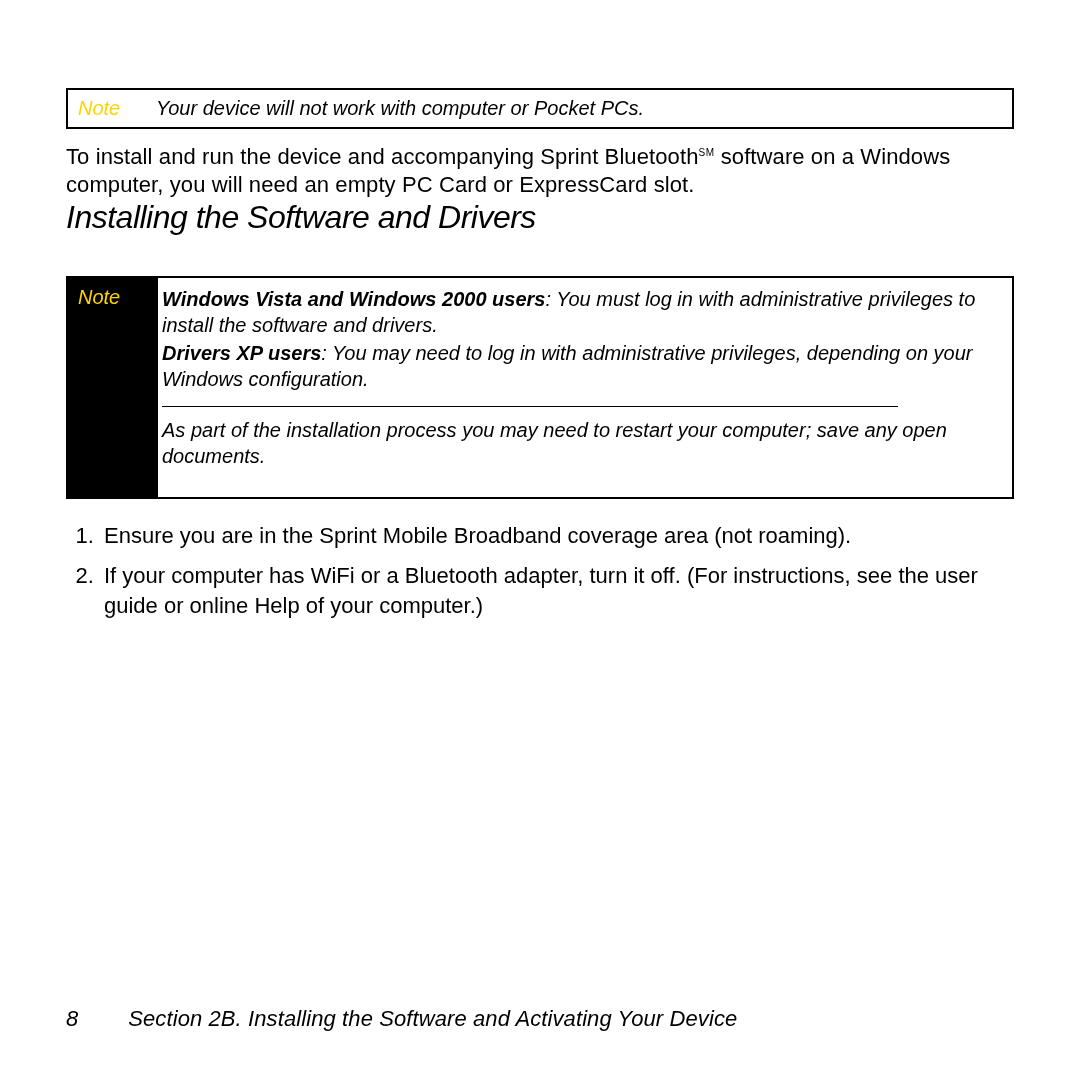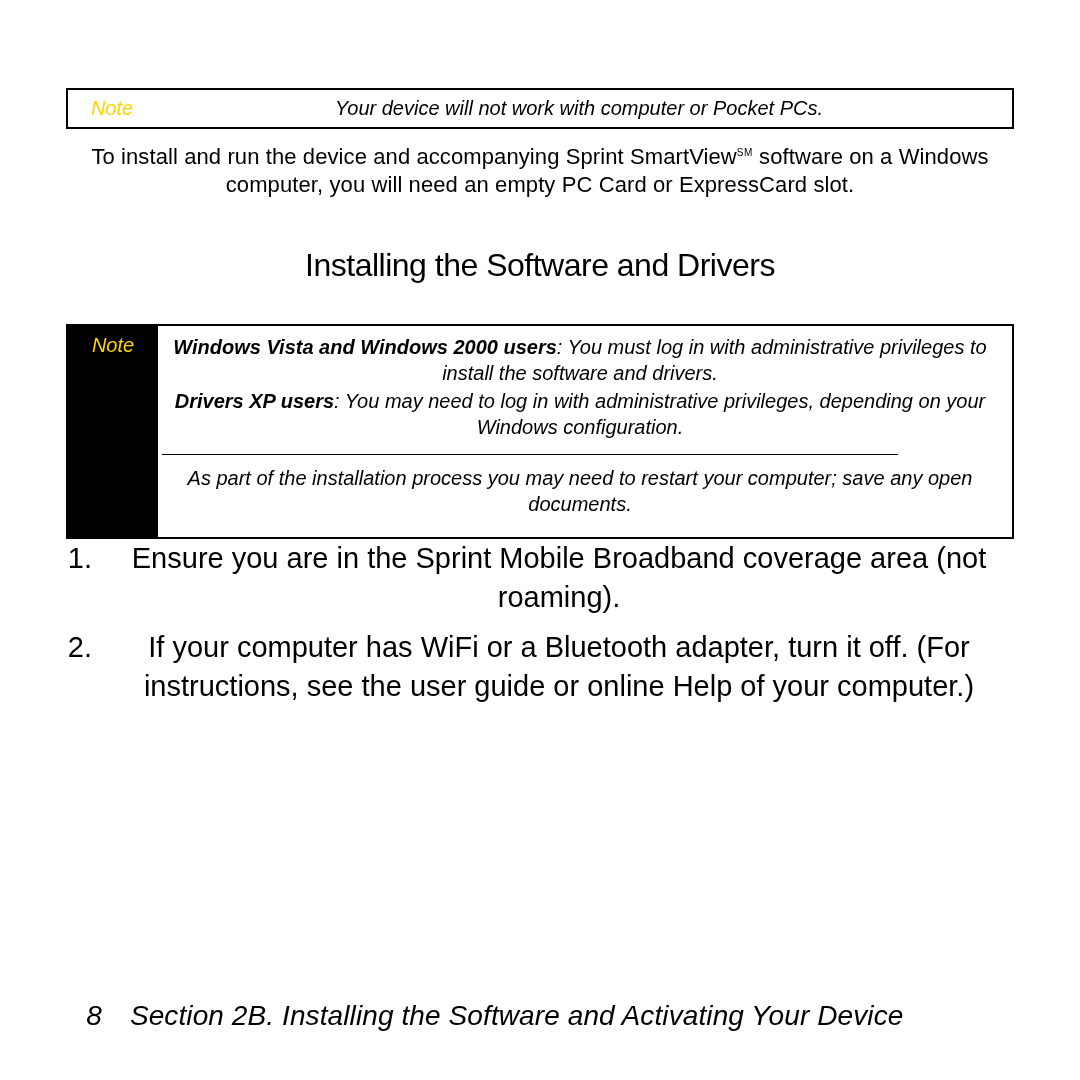--- a/index.html
+++ b/index.html
@@ -1,15 +1,15 @@
 <!DOCTYPE html>
 <html><head>
 <meta charset="utf-8">
 <style>
-  * { margin: 0; padding: 0; box-sizing: border-box; text-align: center; }
+  * { margin: 0; padding: 0; box-sizing: border-box; }
   html, body { width: 1080px; height: 1080px; background: #ffffff; font-family: "Helvetica Neue", Helvetica, Arial, sans-serif; color: #000; }
   .page {
     width: 1080px;
     height: 1080px;
     position: relative;
     padding: 88px 66px 0 66px;
   }
   .note-bar {
     border: 2px solid #000;
     display: flex;
@@ -32,83 +32,84 @@
     flex: 1;
   }
   .intro {
     margin-top: 14px;
     font-size: 22px;
     line-height: 1.28;
     letter-spacing: 0.1px;
   }
   .sm { font-size: 10px; vertical-align: super; letter-spacing: 0.5px; }
   .section-title {
-    margin-top: 48px;
     font-size: 32px;
+    font-style: italic;
     font-weight: 400;
     letter-spacing: -0.5px;
   }
   .note-block {
     margin-top: 40px;
     border: 2px solid #000;
     display: flex;
     align-items: stretch;
   }
   .note-block .label-cell {
     background: #000;
     color: #ffd400;
     font-style: italic;
     font-size: 20px;
     width: 90px;
     flex: 0 0 90px;
     padding: 8px 10px 8px 10px;
   }
   .note-block .body-cell {
     flex: 1;
-    padding: 8px 14px 20px 4px;
+    padding: 8px 14px 28px 4px;
     font-style: italic;
     font-size: 20px;
     line-height: 1.3;
   }
   .note-block .body-cell .row1 { }
   .note-block .body-cell .row1 .b { font-weight: 700; font-style: italic; }
   .note-block .body-cell .row1 .n { font-weight: 400; }
   .note-block .divider {
     border-top: 1px solid #000;
     margin: 14px 0 10px 0;
     width: 88%;
   }
   .steps {
-    font-size: 29px;
+    margin-top: 22px;
+    font-size: 22px;
     line-height: 1.35;
     padding-left: 34px;
   }
   .steps li { margin-bottom: 10px; padding-left: 4px; }
   .footer {
     position: absolute;
     left: 66px;
     bottom: 48px;
     font-style: italic;
-    font-size: 28px;
+    font-size: 22px;
     letter-spacing: 0.1px;
   }
   .footer .pg { display: inline-block; width: 56px; }
 </style>
 </head>
 <body>
 
 <div class="page">
 
   <div class="note-bar">
     <div class="label">Note</div>
     <div class="text">Your device will not work with computer or Pocket PCs.</div>
   </div>
 
   <p class="intro">
-    <span>To install and run the device and accompanying Sprint SmartView</span><span class="sm">SM</span><span> software on a Windows computer, you will need an empty PC Card or ExpressCard slot.</span>
+    <span>To install and run the device and accompanying Sprint Bluetooth</span><span class="sm">SM</span><span> software on a Windows computer, you will need an empty PC Card or ExpressCard slot.</span>
   </p>
 
   <h2 class="section-title">Installing the Software and Drivers</h2>
 
   <div class="note-block">
     <div class="label-cell">Note</div>
     <div class="body-cell">
       <div class="row1">
         <span class="b">Windows Vista and Windows 2000 users</span><span class="n">: You must log in with administrative privileges to install the software and drivers.</span>
       </div>

